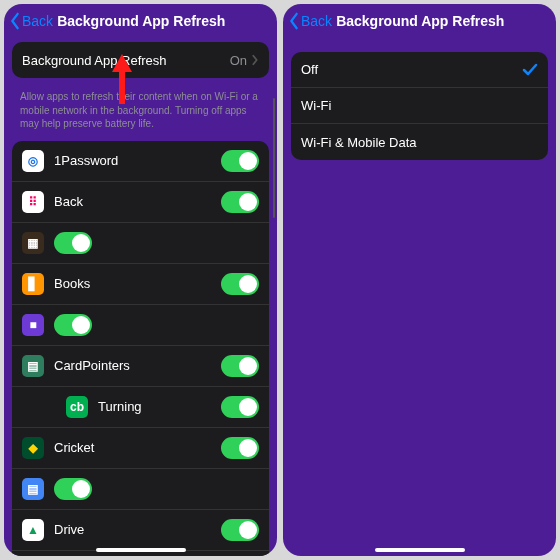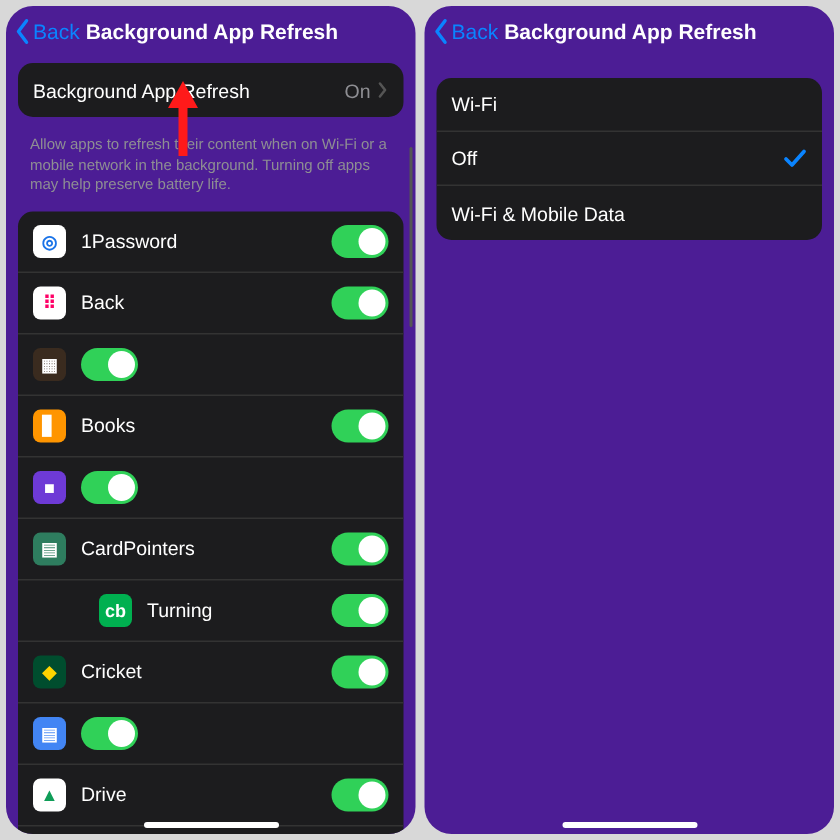--- a/index.html
+++ b/index.html
@@ -226,29 +226,29 @@
       <svg viewBox="0 0 12 20" fill="none" stroke="#0a84ff" stroke-width="2.5" stroke-linecap="round" stroke-linejoin="round">
           <polyline points="9,2 3,10 9,18"></polyline>
         </svg>
       <span>Back</span>
     </div>
     <div class="title title-left">Background App Refresh</div>
   </div>
   <div class="scroll" style="padding-top:14px;">
     <div class="group" id="options-list">
         <div class="row">
-          <span class="label">Wi-Fi</span>
-        </div>
-        <div class="row">
           <span class="label">Off</span>
           <span class="check">
             <svg viewBox="0 0 16 14" fill="none" stroke="#0a84ff" stroke-width="2.5" stroke-linecap="round" stroke-linejoin="round">
               <polyline points="2,7 6,11 14,2"></polyline>
             </svg>
           </span>
         </div>
         <div class="row">
+          <span class="label">Wi-Fi</span>
+        </div>
+        <div class="row">
           <span class="label">Wi-Fi &amp; Mobile Data</span>
         </div>
       </div>
   </div>
   <div class="home-indicator"></div>
 </div>
 
 </body></html>

